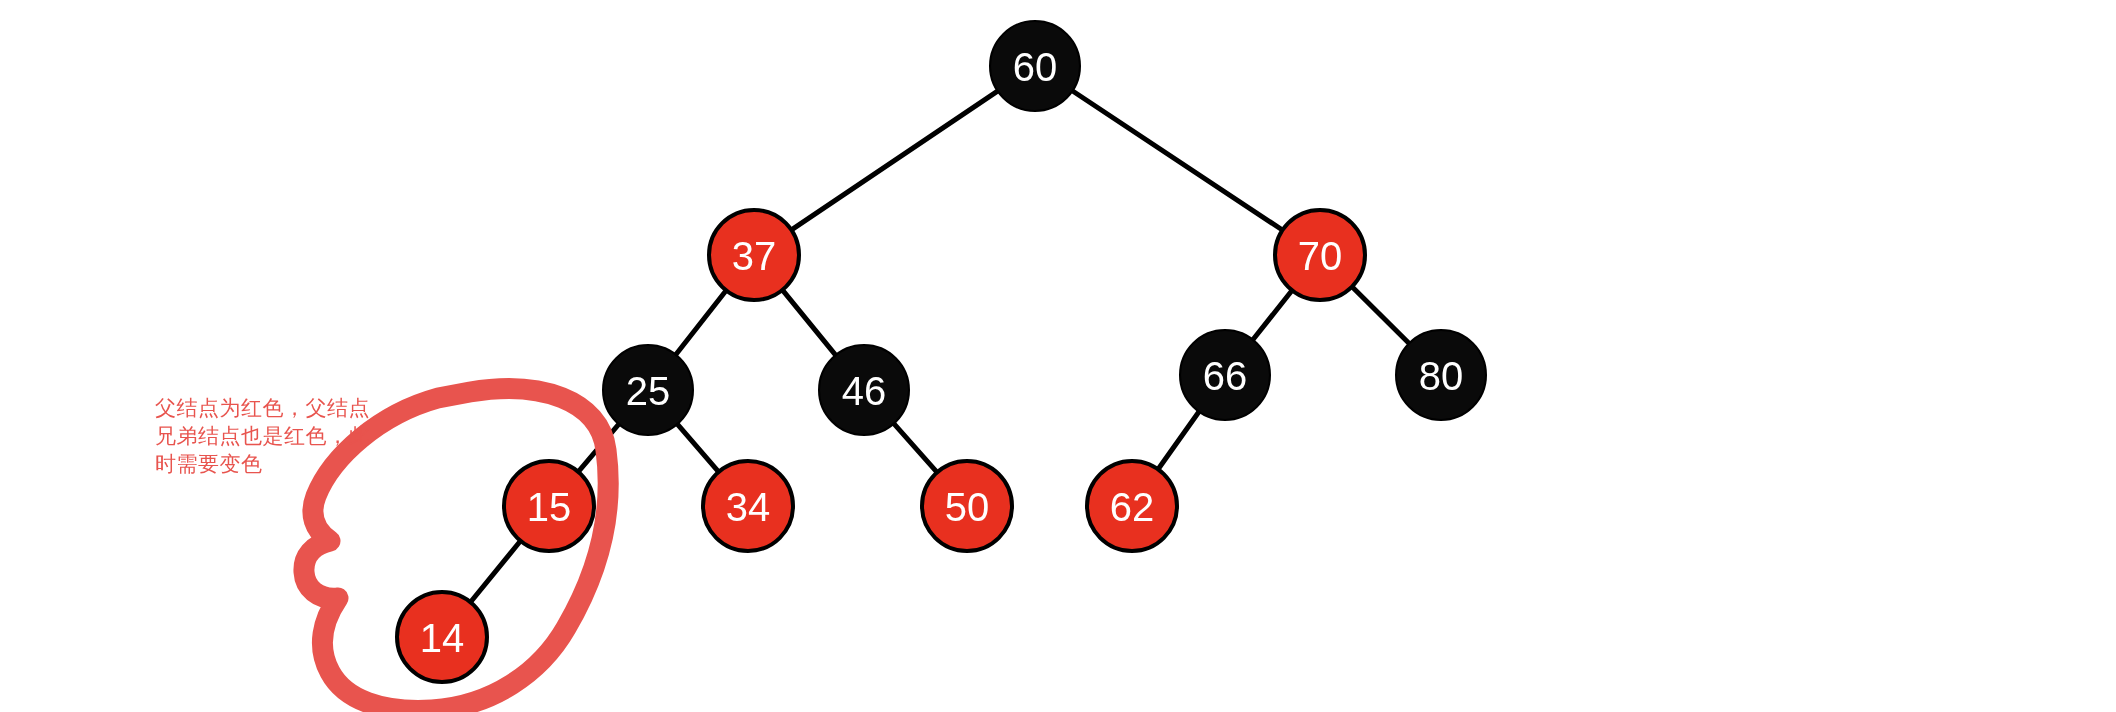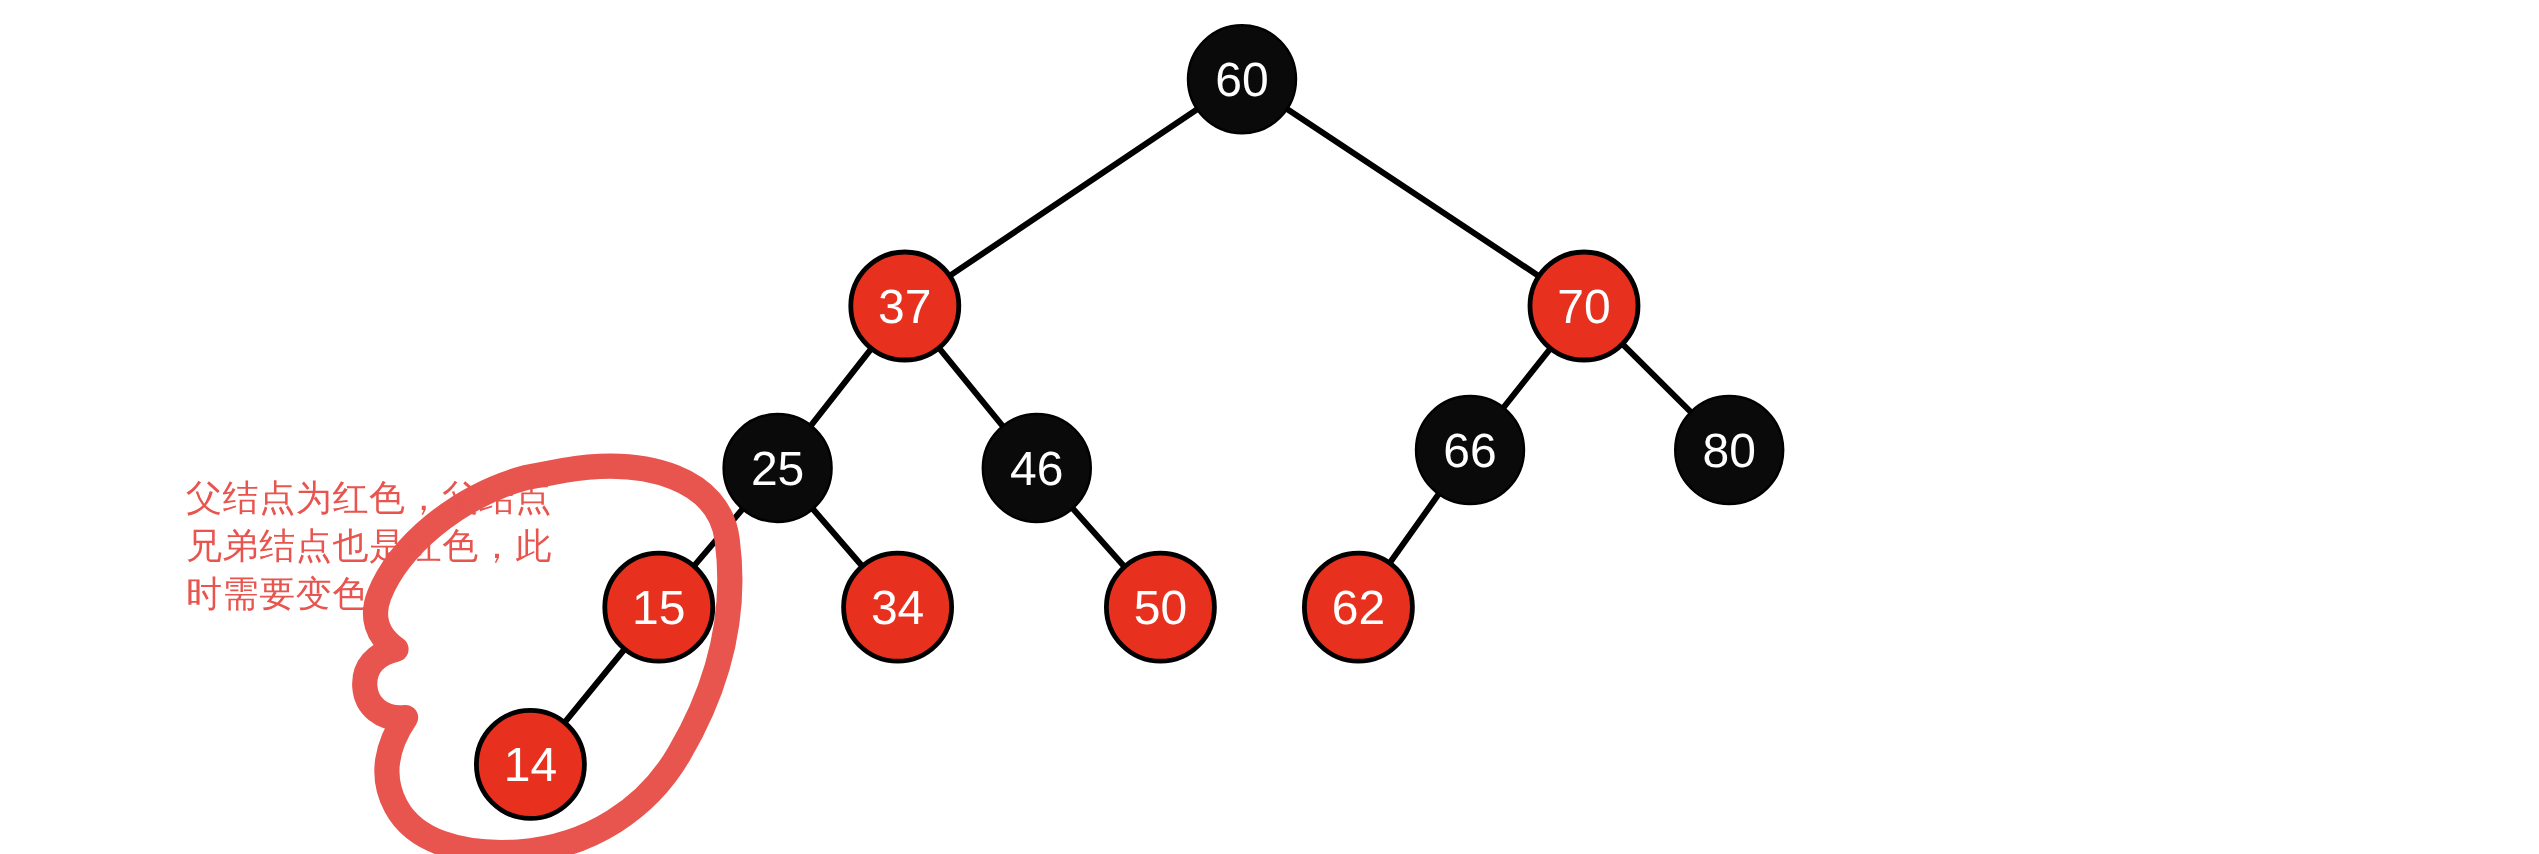--- a/index.html
+++ b/index.html
@@ -31,22 +31,22 @@
   .node-label {
     font-family: "Liberation Sans", sans-serif;
     font-size: 40px;
     fill: #ffffff;
     text-anchor: middle;
     dominant-baseline: central;
     paint-order: stroke;
   }
   .annotation-text {
     position: absolute;
-    font-family: Liberation Sans, sans-serif;
-    font-size: 30px;
+    font-family: Liberation Mono, monospace;
+    font-size: 21px;
     line-height: 1.33;
     color: #e8544e;
     white-space: pre-line;
     letter-spacing: 0.5px;
   }
 </style>
 </head>
 <body>
 
 <div id="canvas-root">

